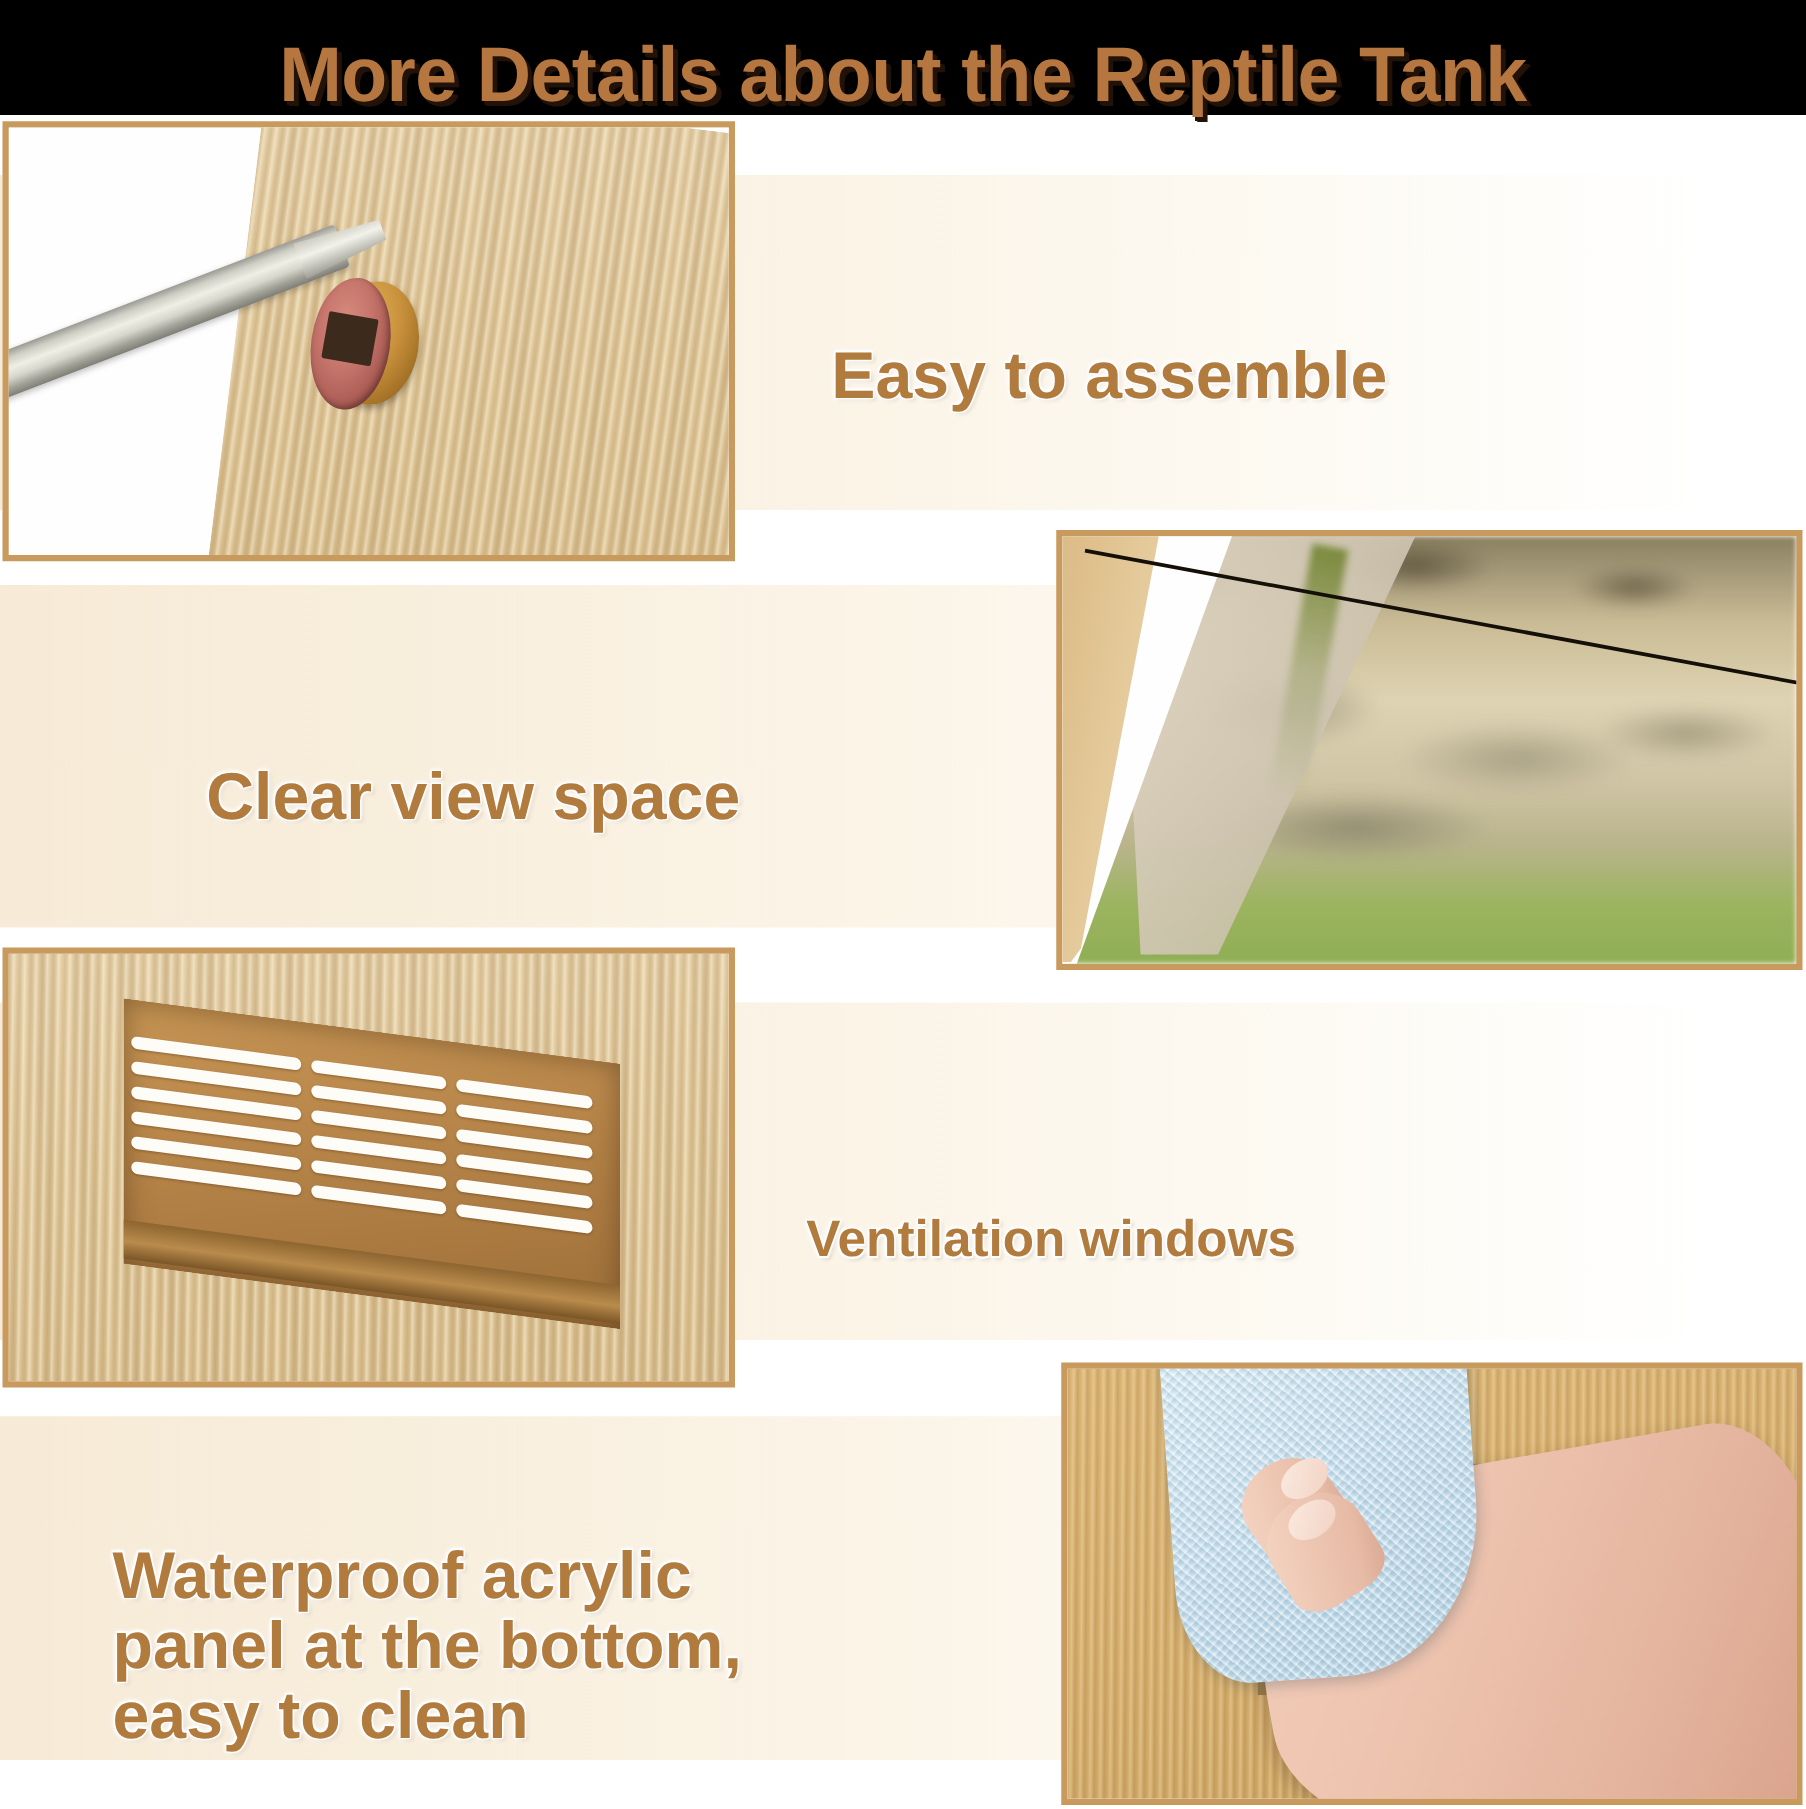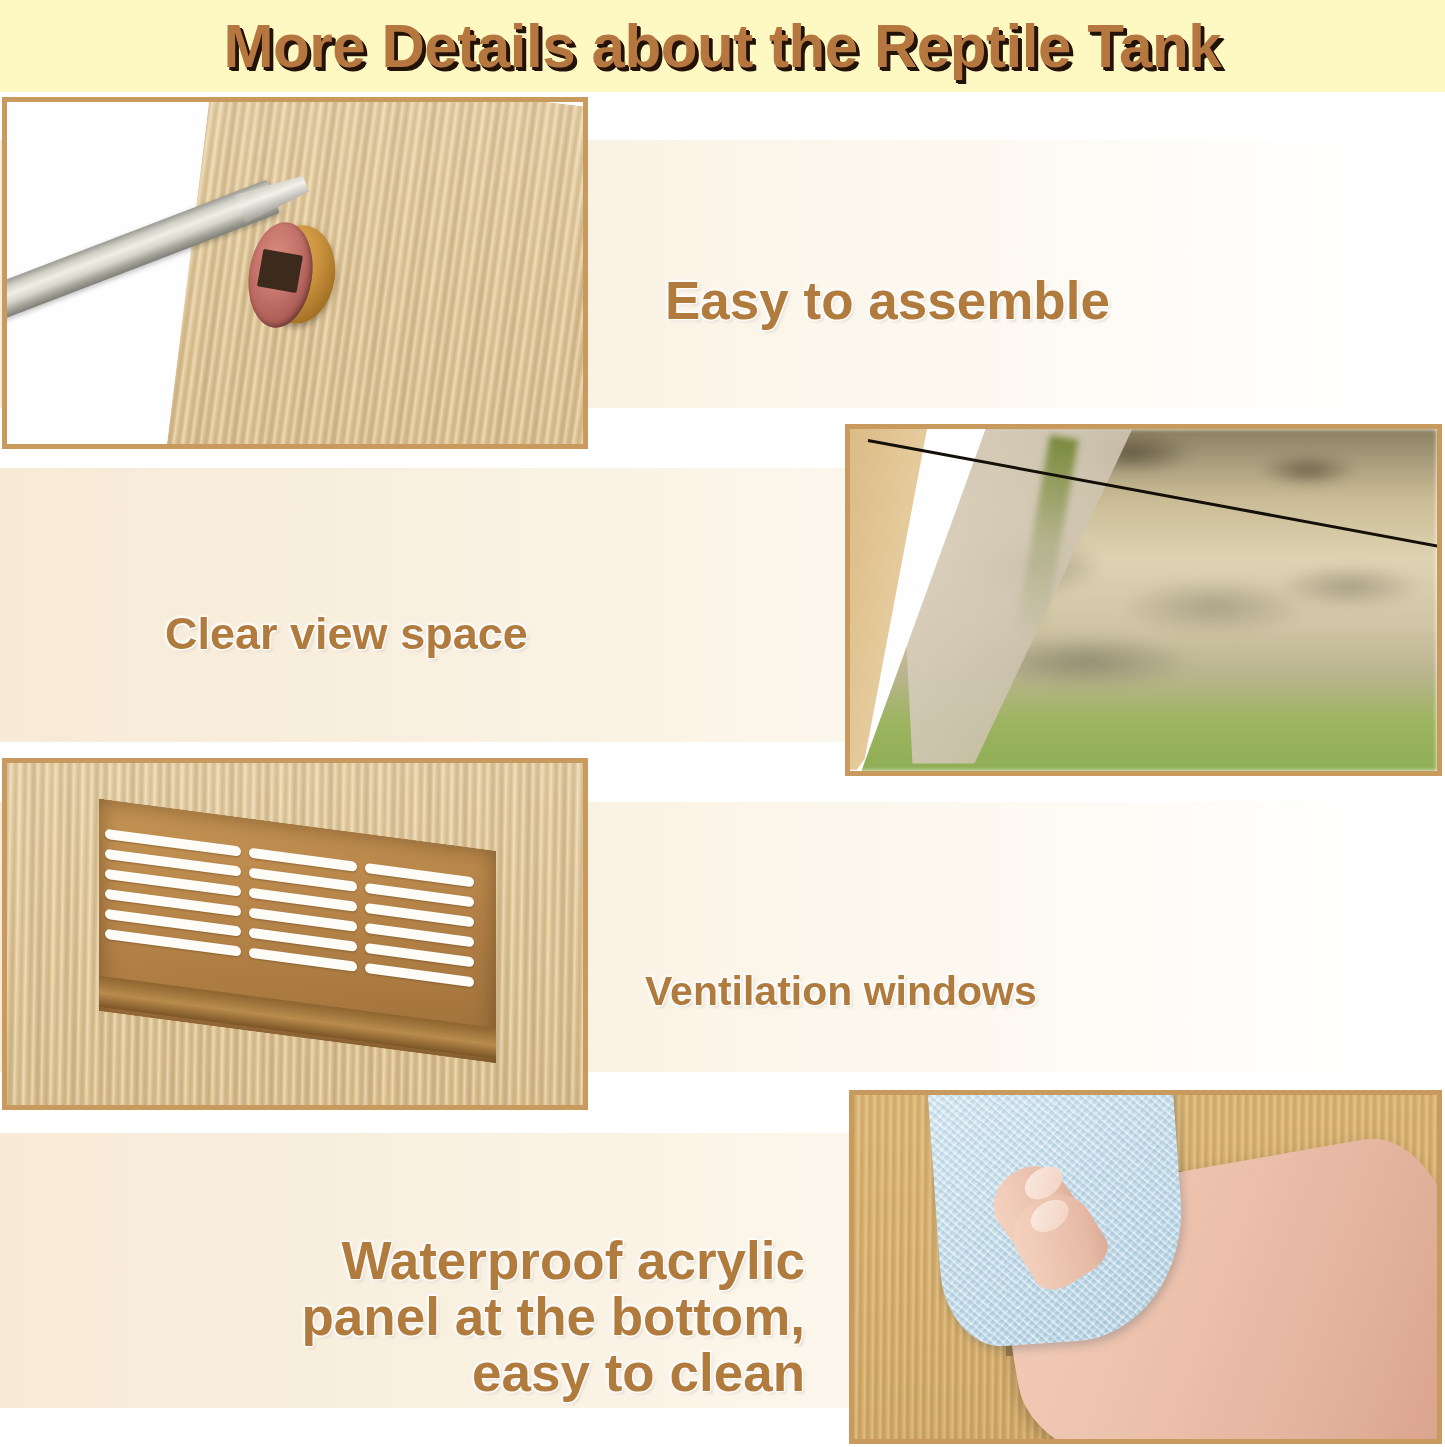--- a/index.html
+++ b/index.html
@@ -5,22 +5,22 @@
   html,body{margin:0;padding:0;background:#ffffff;}
   body{
     width:1445px;height:1447px;position:relative;overflow:hidden;
     font-family:"Liberation Sans","DejaVu Sans",sans-serif;
     background:#ffffff;
   }
 
   
   .title-bar{
     position:absolute;left:0;top:0;width:1445px;height:92px;
-    display:flex;align-items:center;justify-content:center;
-    background:#fef9c3;z-index:40;
+    display:flex;align-items:flex-end;justify-content:center;
+    background:#000000;z-index:40;
   }
   .title-text{
     font-size:62px;font-weight:bold;line-height:1;
     color:#B5773F;
     letter-spacing:-0.5px;
     white-space:nowrap;
     transform:scaleX(0.97);
     text-shadow:
        3px 3px 0 #231208,
        4px 4px 0 #231208,
@@ -248,23 +248,23 @@
     white-space:pre-line;
     text-shadow:
       0 0 5px #FFFFFF, 0 0 5px #FFFFFF, 0 0 4px #FFFFFF,
       1px 1px 0 #FFFFFF, -1px -1px 0 #FFFFFF,
       1px -1px 0 #FFFFFF, -1px 1px 0 #FFFFFF,
       2px 2px 3px rgba(120,80,40,0.30);
     font-family:"Liberation Sans","DejaVu Sans",sans-serif;
     margin-top:48px;
   }
   .cap1{left:665px;top:225px;font-size:53px;}
-  .cap2{left:165px;top:562px;font-size:45px;}
+  .cap2{left:165px;top:562px;font-size:53px;}
   .cap3{left:645px;top:922px;font-size:41px;}
-  .cap4{left:90px;top:1185px;font-size:53px;width:715px;text-align:right;}
+  .cap4{left:90px;top:1185px;font-size:53px;width:715px;text-align:left;}
 </style>
 </head>
 <body>
 
 <div class="band b1"></div>
 <div class="band b2"></div>
 <div class="band b3"></div>
 <div class="band b4"></div>
 
 <div class="title-bar">

